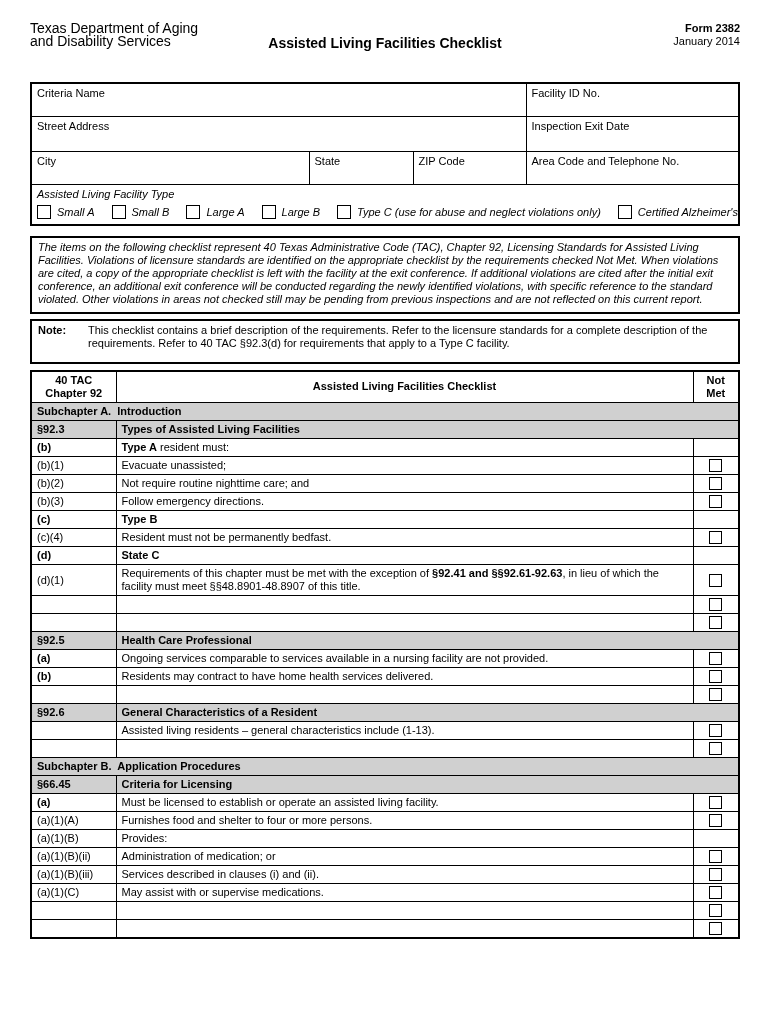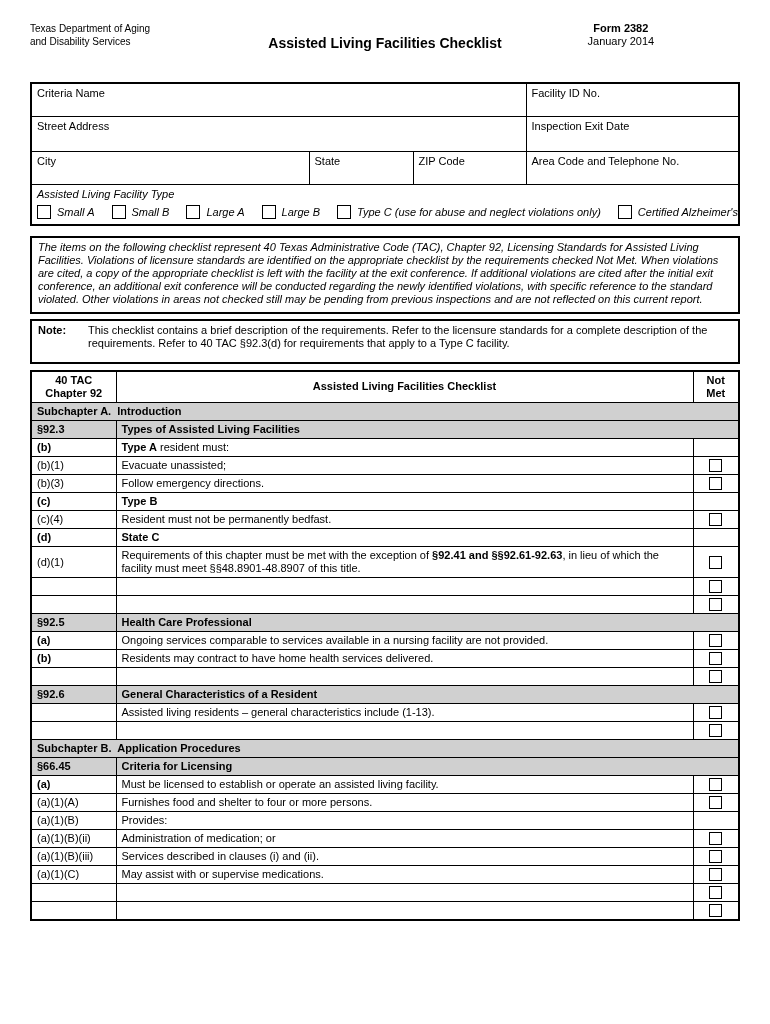--- a/index.html
+++ b/index.html
@@ -7,23 +7,23 @@
   body {
     width:770px; height:1024px;
     font-family:"Liberation Sans", sans-serif;
     color:#000;
     -webkit-font-smoothing:antialiased;
   }
   .page { padding:22px 30px 0 30px; }
 
   
   .hdr { display:grid; grid-template-columns:1fr auto 1fr; height:60px; }
-  .agency { font-size:10px; line-height:13px; }
+  .agency { font-size:14px; line-height:13px; }
   .doc-title { font-size:14px; font-weight:bold; margin-top:13px; white-space:nowrap; }
-  .form-meta { text-align:center; font-size:11px; line-height:13px; }
+  .form-meta { text-align:right; font-size:11px; line-height:13px; }
   .bold { font-weight:bold; }
 
   
   table { border-collapse:collapse; }
   .info-table { width:100%; table-layout:fixed; border:2px solid #000; }
   .info-table td { border:1px solid #000; vertical-align:top; padding:3px 5px; font-size:11px; }
   .info-table .r1 td { height:33px; }
   .info-table .r2 td { height:35px; }
   .info-table .r3 td { height:33px; }
   .lbl { display:block; font-size:11px; }
@@ -178,20 +178,25 @@
           <td class="ref-b">(b)</td>
           <td><span class="bold">Type A</span><span> resident must:</span></td>
           <td class="cbcell"></td>
         </tr>
         <tr>
           <td class="">(b)(1)</td>
           <td><span>Evacuate unassisted;</span></td>
           <td class="cbcell"><span class="cb-nm"></span></td>
         </tr>
         <tr>
+          <td class="">(b)(2)</td>
+          <td><span>Not require routine nighttime care; and</span></td>
+          <td class="cbcell"><span class="cb-nm"></span></td>
+        </tr>
+        <tr>
           <td class="">(b)(3)</td>
           <td><span>Follow emergency directions.</span></td>
           <td class="cbcell"><span class="cb-nm"></span></td>
         </tr>
         <tr>
           <td class="ref-b">(c)</td>
           <td><span class="bold">Type B</span></td>
           <td class="cbcell"></td>
         </tr>
         <tr>

